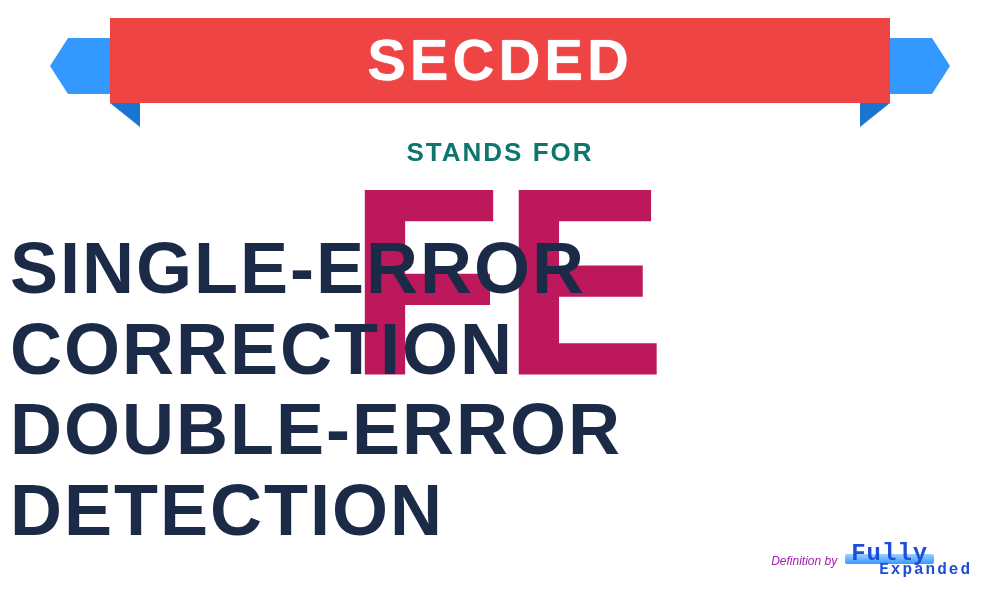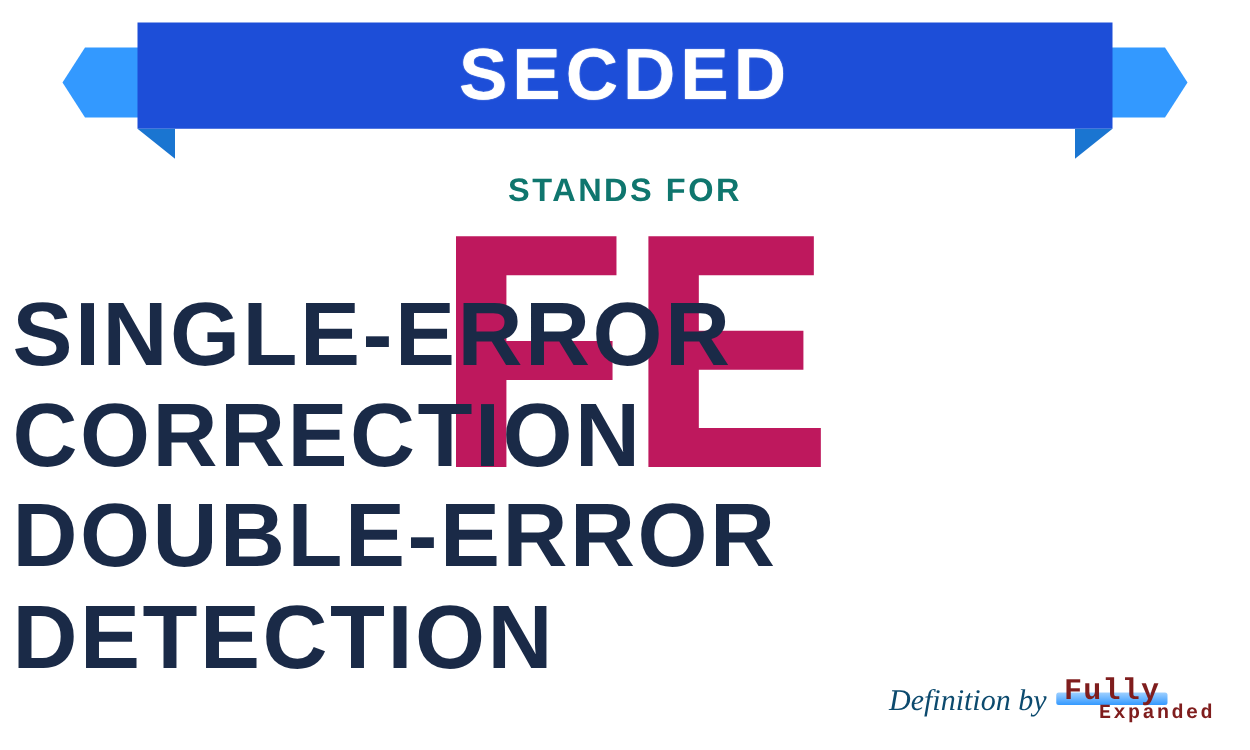--- a/index.html
+++ b/index.html
@@ -27,21 +27,21 @@
   .banner-wrap {
     position: relative;
     width: 100%;
     margin-top: 18px;
     z-index: 1;
     text-align: center;
   }
   .banner {
     display: inline-block;
     position: relative;
-    background: #1d4ed8;
+    background: #ef4444;
     padding: 8px 60px 10px 60px;
     min-width: 780px;
   }
   .banner-text {
     font-family: "Arial Black", Arial, sans-serif;
     font-size: 58px;
     font-weight: 900;
     letter-spacing: 4px;
     color: #ffffff;
     text-shadow: 0 0 1px #fff;
@@ -118,32 +118,32 @@
   .footer {
     position: absolute;
     bottom: 22px;
     right: 28px;
     display: flex;
     align-items: center;
     gap: 14px;
     z-index: 1;
   }
   .defby {
-    font-family: Liberation Serif, serif;
+    font-family: Liberation Sans, sans-serif;
     font-style: italic;
-    font-size: 24px;
-    color: #0c4a6e;
+    font-size: 12px;
+    color: #a21caf;
   }
   .logo-box {
     position: relative;
     text-align: left;
     line-height: 0.85;
     font-family: "Courier New", monospace;
     font-weight: bold;
-    color: #7f1d1d;
+    color: #1d4ed8;
   }
   .logo-line1 {
     font-size: 24px;
     letter-spacing: 1px;
     position: relative;
     display: inline-block;
   }
   .logo-line1::before {
     content: "";
     position: absolute;

